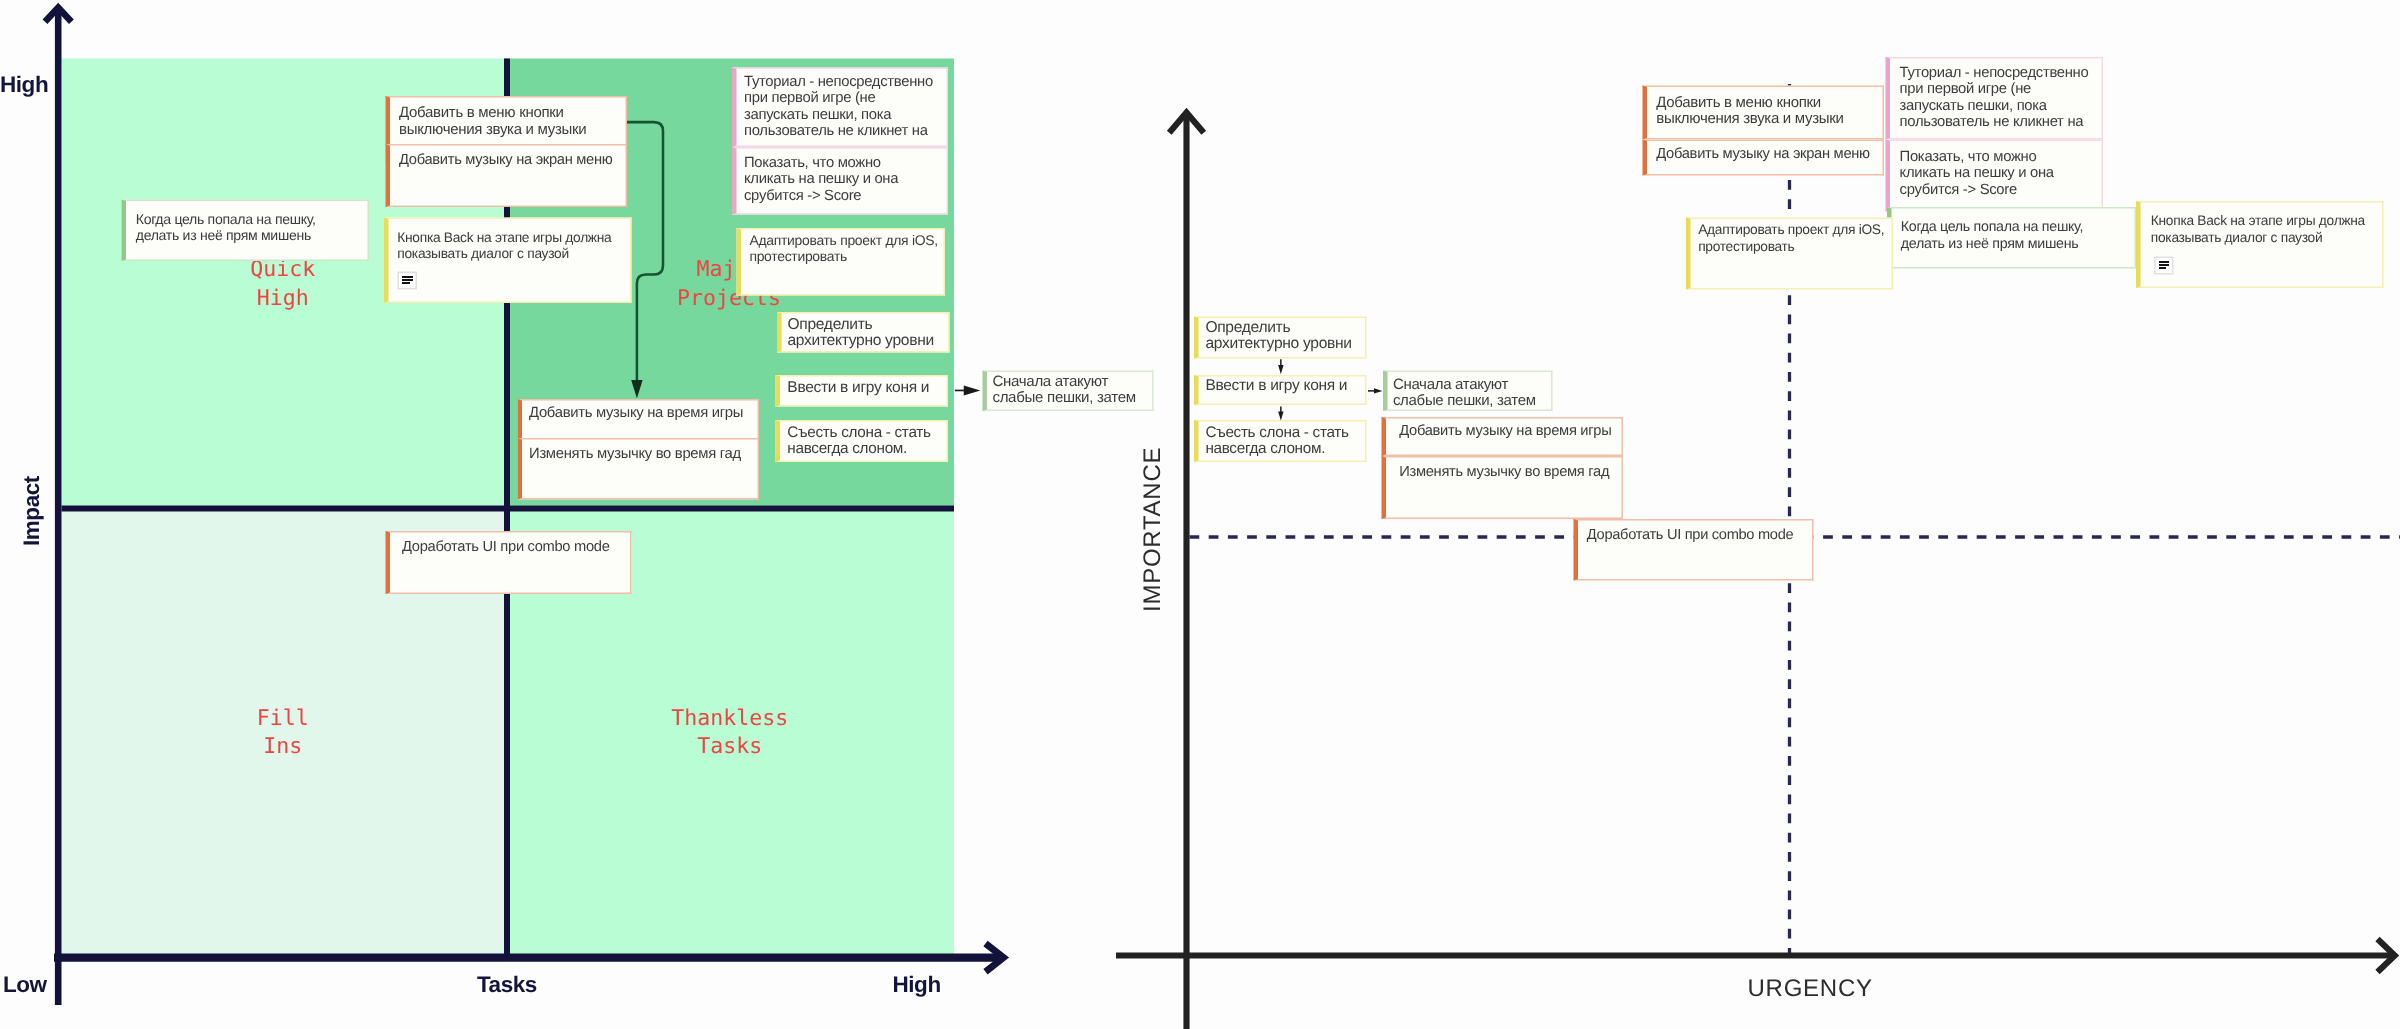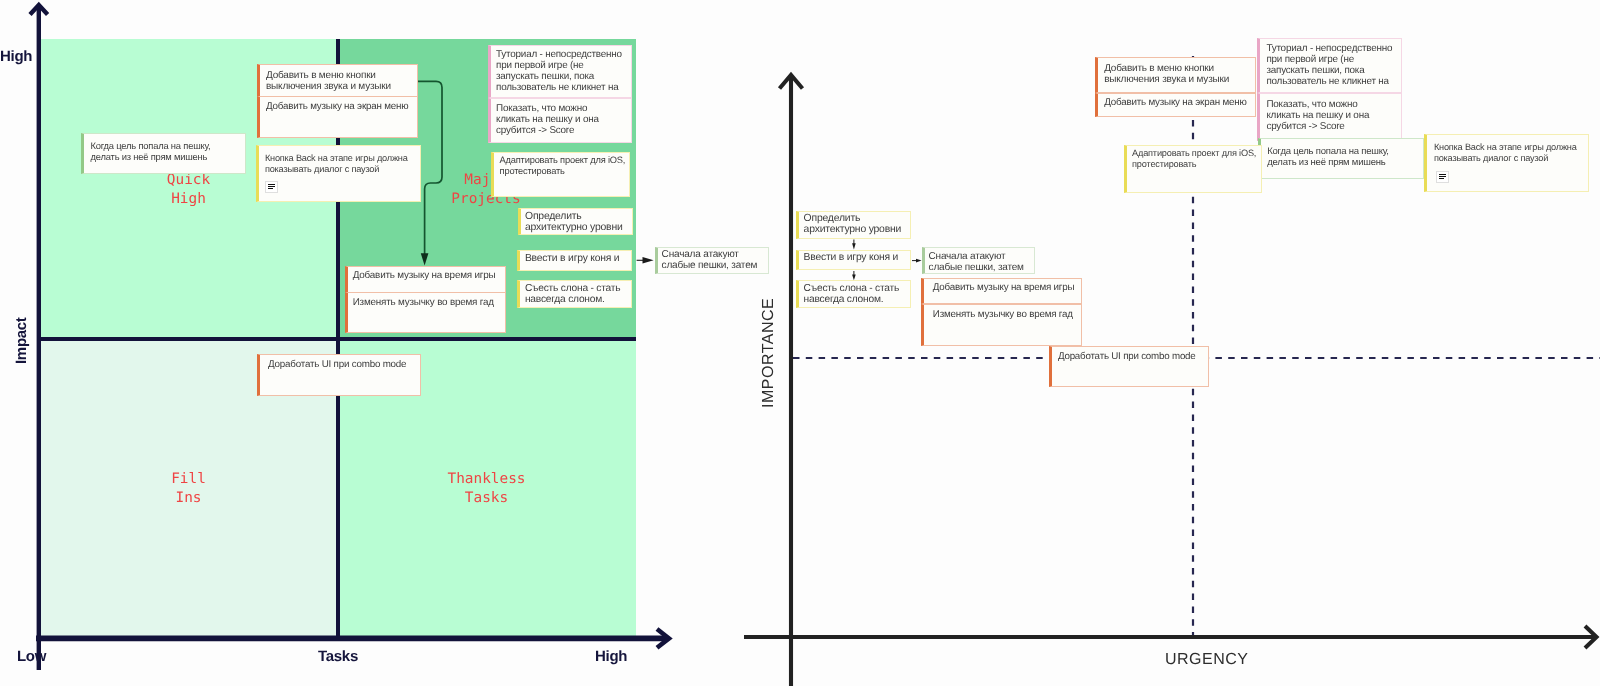--- a/index.html
+++ b/index.html
@@ -65,21 +65,21 @@
 
     <svg class="abs" style="left:0;top:0;" width="735" height="686">
       <path d="M38.8 670 L38.8 5" stroke="#12123a" stroke-width="4.4" fill="none"></path>
       <path d="M30 14.5 L38.8 5 L47.6 14.5" stroke="#12123a" stroke-width="4.4" fill="none" stroke-linecap="butt" stroke-linejoin="miter"></path>
       <path d="M36 638.4 L668 638.4" stroke="#12123a" stroke-width="5.6" fill="none"></path>
       <path d="M657 629 L669 638.4 L657 647.8" stroke="#12123a" stroke-width="4.6" fill="none" stroke-linecap="butt" stroke-linejoin="miter"></path>
     </svg>
 
     <div class="axis-text" style="left:13.5px;top:363.5px;transform:rotate(-90deg);transform-origin:left top;">Impact</div>
     <div class="axis-text" style="left:0px;top:48.5px;">High</div>
-    <div class="axis-text" style="left:2px;top:649px;margin-left:15px;">Low</div>
+    <div class="axis-text" style="left:2px;top:649px;">Low</div>
     <div class="axis-text" style="left:318px;top:649px;">Tasks</div>
     <div class="axis-text" style="left:595px;top:649px;">High</div>
 
     <svg class="abs" style="left:0;top:0;z-index:9;pointer-events:none;" width="735" height="686">
       <path d="M418 81.4 L436 81.4 Q442 81.4 442 87.4 L442 177 Q442 183 436 183 L430.5 183 Q424.6 183 424.6 189 L424.6 254" stroke="#14552f" stroke-width="1.7" fill="none"></path>
       <path d="M420.8 253.3 L424.6 265.5 L428.4 253.3 Z" fill="#0f2e1c"></path>
       <path d="M636.6 260.3 L644 260.3" stroke="#1a1a1a" stroke-width="1.1" fill="none"></path>
       <path d="M642.5 257 L642.5 263.6 L653.6 260.3 Z" fill="#1a1a1a"></path>
     </svg>
 

